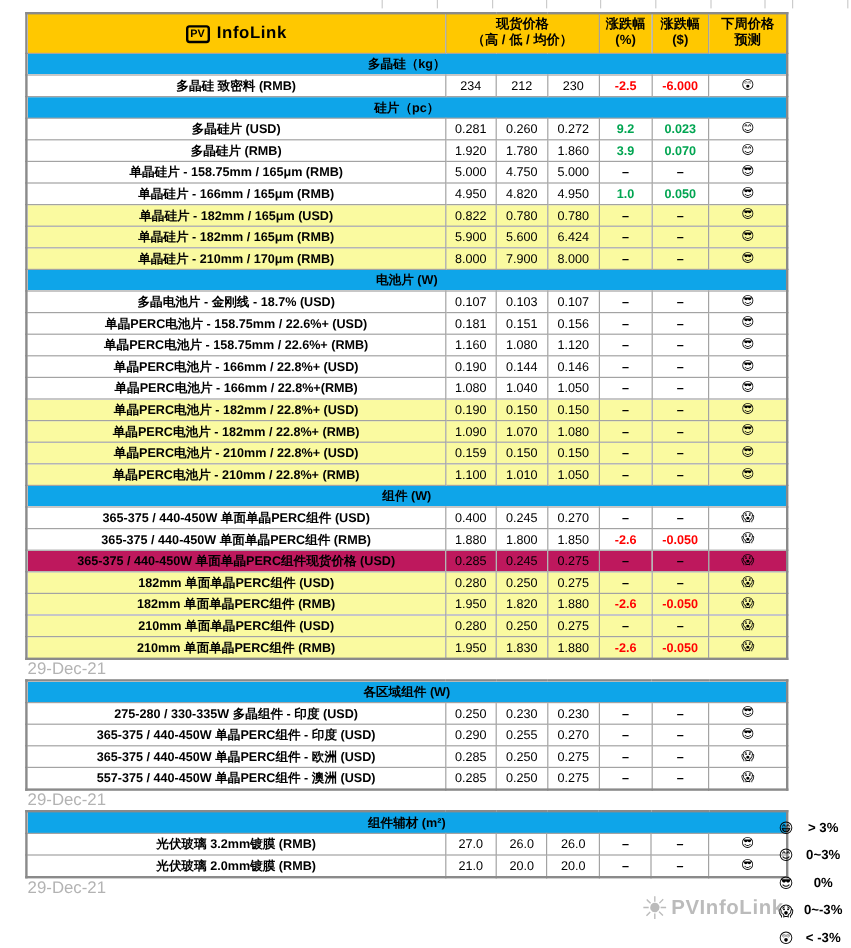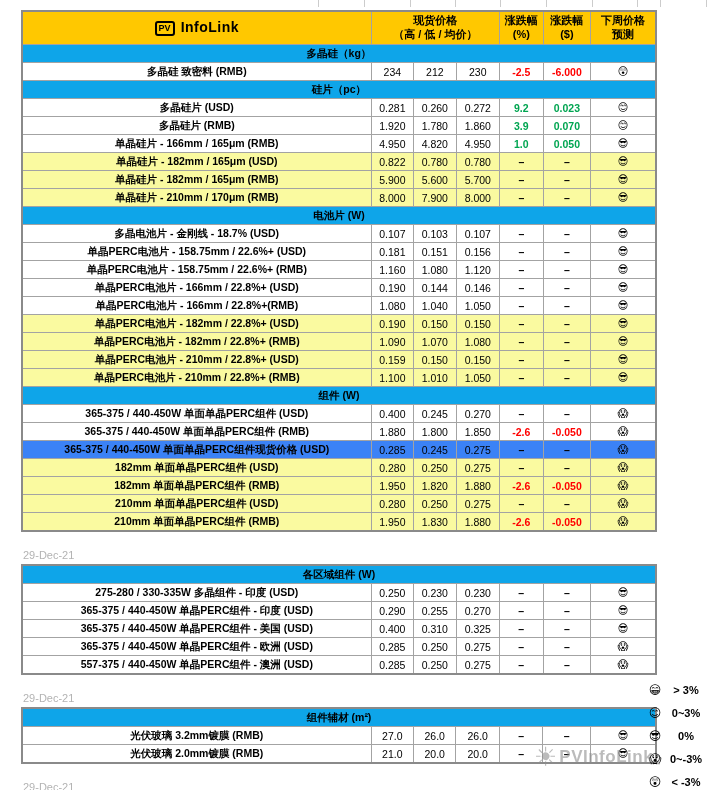--- a/index.html
+++ b/index.html
@@ -31,24 +31,24 @@
   .logo-text{font-size:14px;font-weight:bold;letter-spacing:.5px;vertical-align:middle;margin-left:3px;color:#000;}
   td.section-bar{background:#0ea5e9;font-weight:bold;font-size:11px;height:14px;text-align:center;}
   td.label{text-align:left;font-weight:bold;padding-left:4px;}
   td.num{font-weight:normal;}
   td.chg{font-weight:bold;}
   td.chg.up{color:#00A551;}
   td.chg.down{color:#FF0000;}
   td.chg.flat{color:#000;}
   td.emoji-cell{font-size:11px;line-height:1;}
   tr.row-yellow td{background:#FAFAA0;}
-  tr.row-salmon td{background:#3b82f6;}
+  tr.row-salmon td{background:#be185d;}
   tr.row-white td{background:#fff;}
   tr.row-yellow td.emoji-cell,tr.row-salmon td.emoji-cell{background-clip:padding-box;}
-  .date{font-size:11px;color:#b3b3b3;margin:18px 0 4px 2px;height:10px;line-height:10px;}
+  .date{font-size:14px;color:#b3b3b3;margin:2px 0 4px 2px;height:10px;line-height:10px;}
   .legend{position:absolute;left:646px;top:678px;width:62px;z-index:2;}
   .lg-row{height:23px;display:flex;align-items:center;}
   .lg-emoji{font-size:12px;width:18px;text-align:center;line-height:1;}
   .lg-label{font-size:11px;font-weight:bold;color:#000;flex:1;text-align:center;white-space:nowrap;}
   .watermark{
     position:absolute;left:534px;top:744px;z-index:5;display:flex;align-items:center;
     color:#8f8f8f;opacity:.6;pointer-events:none;
   }
   .watermark .sun{font-size:26px;line-height:1;margin-right:2px;}
   .watermark .wm-text{font-size:17px;font-weight:bold;letter-spacing:.5px;text-align:center;}
@@ -135,20 +135,29 @@
           <tr class="row-white">
             <td class="label">多晶硅片 (RMB)</td>
             <td class="num">1.920</td>
             <td class="num">1.780</td>
             <td class="num">1.860</td>
             <td class="chg up">3.9</td>
             <td class="chg up">0.070</td>
             <td class="emoji-cell">😊</td>
           </tr>
           <tr class="row-white">
+            <td class="label">单晶硅片 - 158.75mm / 165μm (RMB)</td>
+            <td class="num">5.000</td>
+            <td class="num">4.750</td>
+            <td class="num">5.000</td>
+            <td class="chg flat">–</td>
+            <td class="chg flat">–</td>
+            <td class="emoji-cell">😎</td>
+          </tr>
+          <tr class="row-white">
             <td class="label">单晶硅片 - 166mm / 165μm (RMB)</td>
             <td class="num">4.950</td>
             <td class="num">4.820</td>
             <td class="num">4.950</td>
             <td class="chg up">1.0</td>
             <td class="chg up">0.050</td>
             <td class="emoji-cell">😎</td>
           </tr>
           <tr class="row-yellow">
             <td class="label">单晶硅片 - 182mm / 165μm (USD)</td>
@@ -156,21 +165,21 @@
             <td class="num">0.780</td>
             <td class="num">0.780</td>
             <td class="chg flat">–</td>
             <td class="chg flat">–</td>
             <td class="emoji-cell">😎</td>
           </tr>
           <tr class="row-yellow">
             <td class="label">单晶硅片 - 182mm / 165μm (RMB)</td>
             <td class="num">5.900</td>
             <td class="num">5.600</td>
-            <td class="num">5.700</td>
+            <td class="num">6.424</td>
             <td class="chg flat">–</td>
             <td class="chg flat">–</td>
             <td class="emoji-cell">😎</td>
           </tr>
           <tr class="row-yellow">
             <td class="label">单晶硅片 - 210mm / 170μm (RMB)</td>
             <td class="num">8.000</td>
             <td class="num">7.900</td>
             <td class="num">8.000</td>
             <td class="chg flat">–</td>
@@ -352,29 +361,20 @@
             <td class="num">0.230</td>
             <td class="chg flat">–</td>
             <td class="chg flat">–</td>
             <td class="emoji-cell">😎</td>
           </tr>
           <tr class="row-white">
             <td class="label">365-375 / 440-450W 单晶PERC组件 - 印度 (USD)</td>
             <td class="num">0.290</td>
             <td class="num">0.255</td>
             <td class="num">0.270</td>
-            <td class="chg flat">–</td>
-            <td class="chg flat">–</td>
-            <td class="emoji-cell">😎</td>
-          </tr>
-          <tr class="row-white">
-            <td class="label">365-375 / 440-450W 单晶PERC组件 - 美国 (USD)</td>
-            <td class="num">0.400</td>
-            <td class="num">0.310</td>
-            <td class="num">0.325</td>
             <td class="chg flat">–</td>
             <td class="chg flat">–</td>
             <td class="emoji-cell">😎</td>
           </tr>
           <tr class="row-white">
             <td class="label">365-375 / 440-450W 单晶PERC组件 - 欧洲 (USD)</td>
             <td class="num">0.285</td>
             <td class="num">0.250</td>
             <td class="num">0.275</td>
             <td class="chg flat">–</td>

